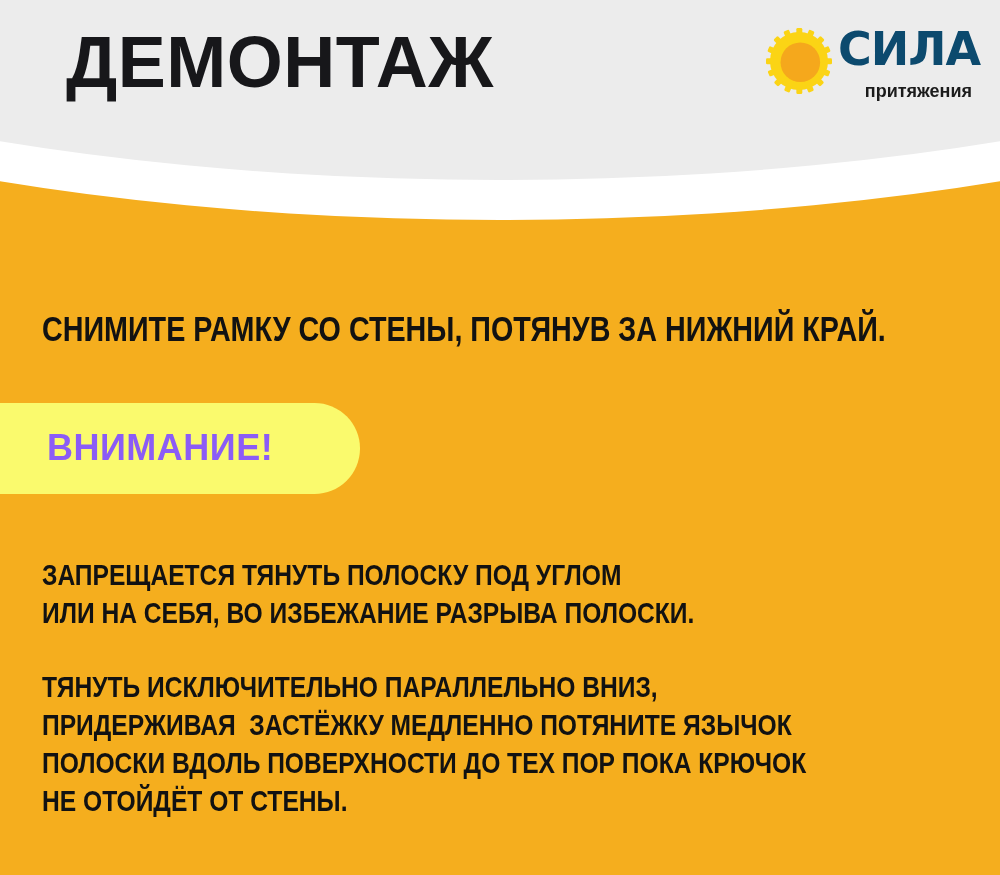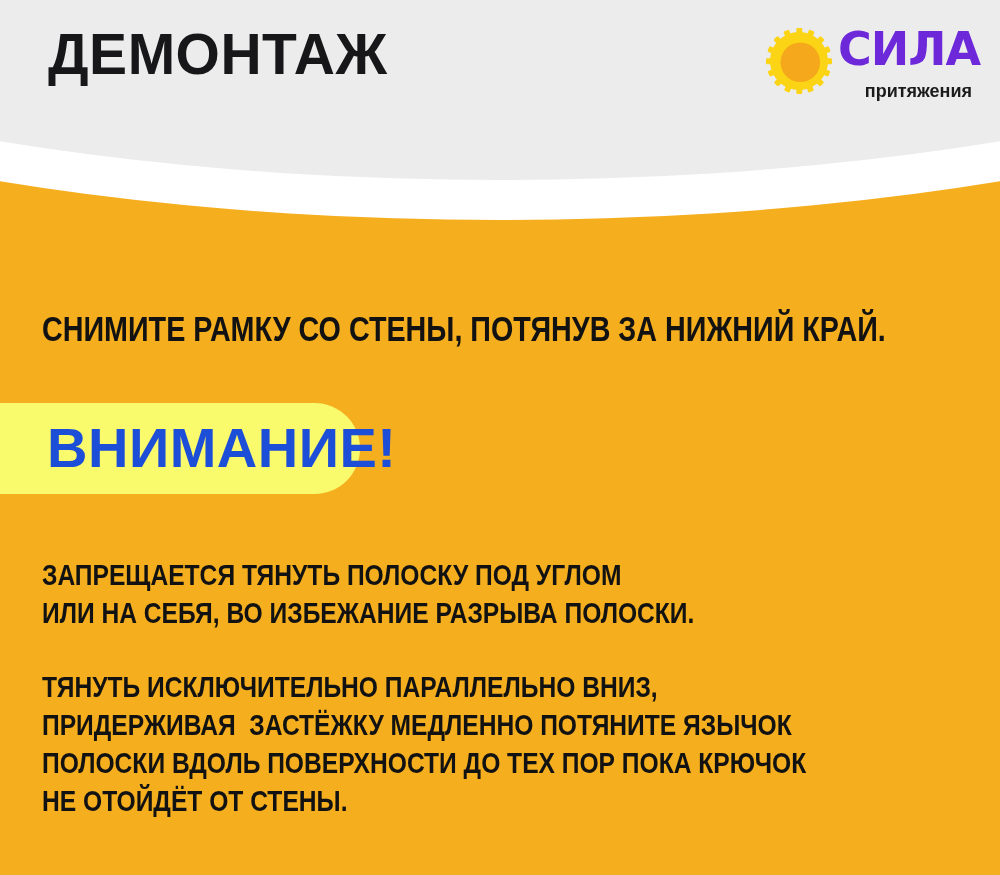--- a/index.html
+++ b/index.html
@@ -31,23 +31,23 @@
     overflow: hidden;
     pointer-events: none;
   }
   .header-svg {
     display: block;
   }
 
   
   .page-title {
     position: absolute;
-    left: 48px;
+    left: 66px;
     top: 25px;
-    font-size: 57px;
+    font-size: 72px;
     font-weight: bold;
     color: #17171A;
     letter-spacing: 0.5px;
     line-height: 1.05;
     white-space: nowrap;
     text-align: right;
   }
 
   
   .logo {
@@ -63,21 +63,21 @@
     top: 4px;
     width: 66px;
     height: 66px;
   }
   .logo-word {
     position: absolute;
     left: 88px;
     top: 2px;
     font-size: 46px;
     font-weight: bold;
-    color: #6d28d9;
+    color: #0c4a6e;
     letter-spacing: -1px;
     line-height: 1;
     font-family: "DejaVu Sans", sans-serif;
     white-space: nowrap;
   }
   .logo-sub {
     position: absolute;
     left: 92px;
     top: 58px;
     width: 130px;
@@ -116,23 +116,23 @@
     width: 360px;
     height: 91px;
     background: #FAFA6D;
     border-top-right-radius: 46px;
     border-bottom-right-radius: 46px;
   }
   .badge-label {
     position: absolute;
     left: 47px;
     top: 19px;
-    font-size: 56px;
-    font-weight: bold;
-    color: #1d4ed8;
+    font-size: 36px;
+    font-weight: bold;
+    color: #8b5cf6;
     letter-spacing: 0.5px;
     line-height: 52px;
     white-space: nowrap;
     text-align: right;
   }
 
   
   .para {
     position: absolute;
     left: 42px;

